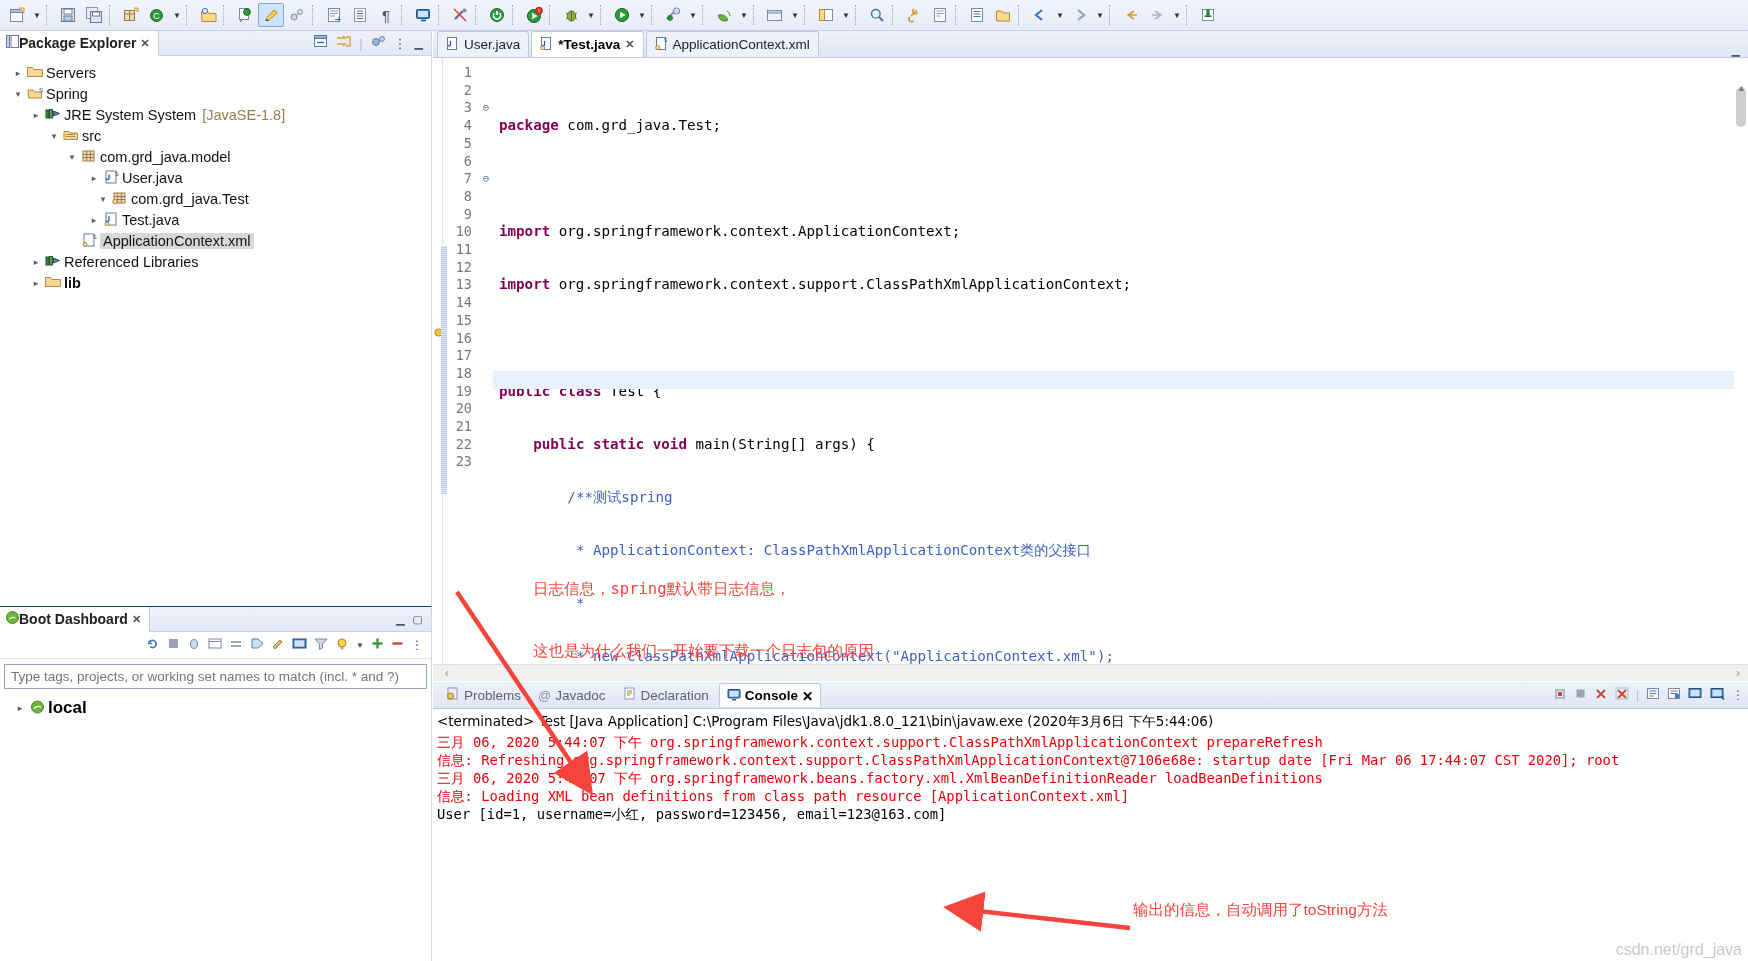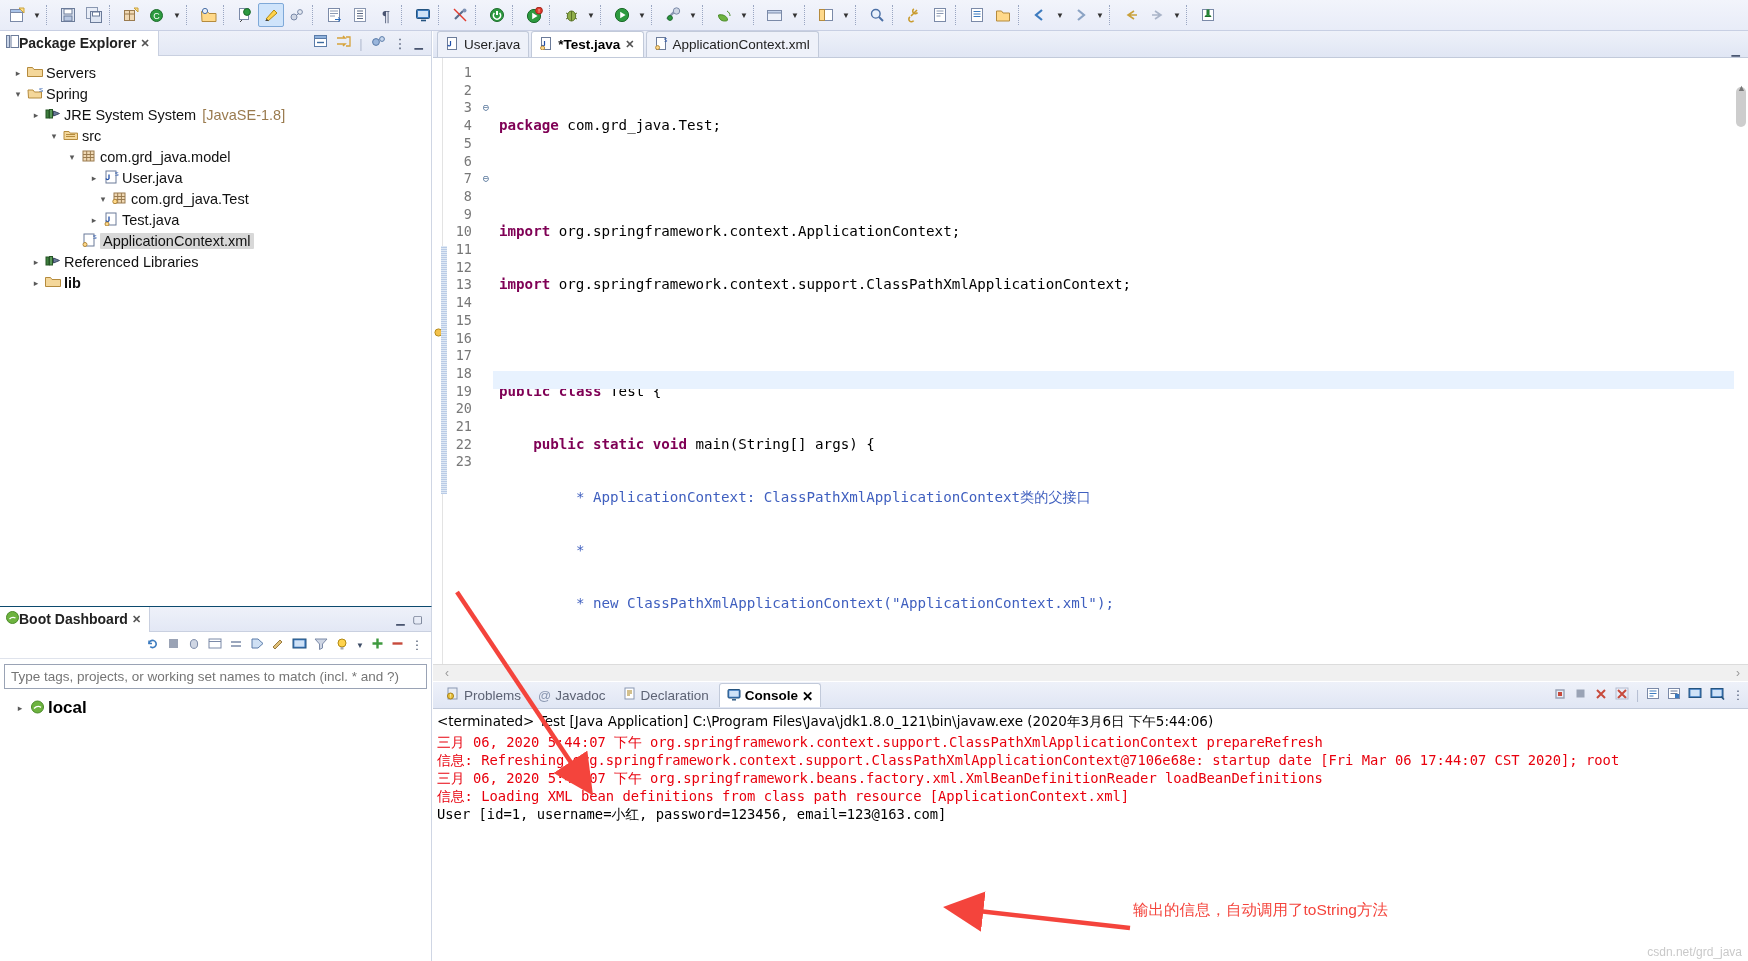--- a/index.html
+++ b/index.html
@@ -139,21 +139,21 @@
   }
   .con-body {
     font-family:"DejaVu Sans Mono", monospace; font-size:13.8px; line-height:18px;
     padding-left:4px; white-space:nowrap;
   }
   .con-body .r { color:#e8000d; }
   .con-body .b { color:#000; }
 
   
   .arrow-svg { position:absolute; left:0; top:0; pointer-events:none; }
-  .watermark { position:absolute; right:6px; bottom:2px; font-size:12px; color:#c9c9c9; }
+  .watermark { position:absolute; right:6px; bottom:2px; font-size:16px; color:#c9c9c9; }
 </style>
 </head>
 <body>
 
 <div class="app">
 
   <div class="toolbar">
     <div class="tb-item">
       <svg width="17" height="17" viewBox="0 0 17 17">
           <rect x="1.5" y="2.5" width="12" height="12" fill="#fff" stroke="#7b8aa8"></rect>
@@ -759,37 +759,43 @@
 
       <div class="code">
         <div class="hl-line" style="top:312.9px;"></div>
         <div class="ln"><span class="kw">package</span> com.grd_java.Test;</div>
         <div class="ln">&nbsp;</div>
         <div class="ln"><span class="kw">import</span> org.springframework.context.ApplicationContext;</div>
         <div class="ln"><span class="kw">import</span> org.springframework.context.support.ClassPathXmlApplicationContext;</div>
         <div class="ln">&nbsp;</div>
         <div class="ln"><span class="kw">public</span> <span class="kw">class</span> Test {</div>
         <div class="ln">    <span class="kw">public</span> <span class="kw">static</span> <span class="kw">void</span> main(String[] args) {</div>
+        <div class="ln">        <span class="jdoc">/**测试spring</span></div>
         <div class="ln">         <span class="jdoc">* ApplicationContext: ClassPathXmlApplicationContext类的父接口</span></div>
         <div class="ln">         <span class="jdoc">*</span></div>
         <div class="ln">         <span class="jdoc">* new ClassPathXmlApplicationContext("ApplicationContext.xml");</span></div>
         
         
         
         
         
         
         
         
         
         
         
         
 
         
+        <div style="position:absolute;left:40px;top:483px;">
+          <div class="ann-red">日志信息，spring默认带日志信息，</div>
+          <div class="ann-red">这也是为什么我们一开始要下载一个日志包的原因</div>
+          
+        </div>
       </div>
 
       <div class="v-scroll">
         <div class="thumb"></div>
         <div style="position:absolute;top:-2px;left:3px;font-size:9px;color:#777;">▲</div>
       </div>
 
       <div class="ed-hscroll">
         <span style="font-size:12px;color:#999;">‹</span>
         <span style="margin-left:auto;margin-right:8px;font-size:12px;color:#999;">›</span>

